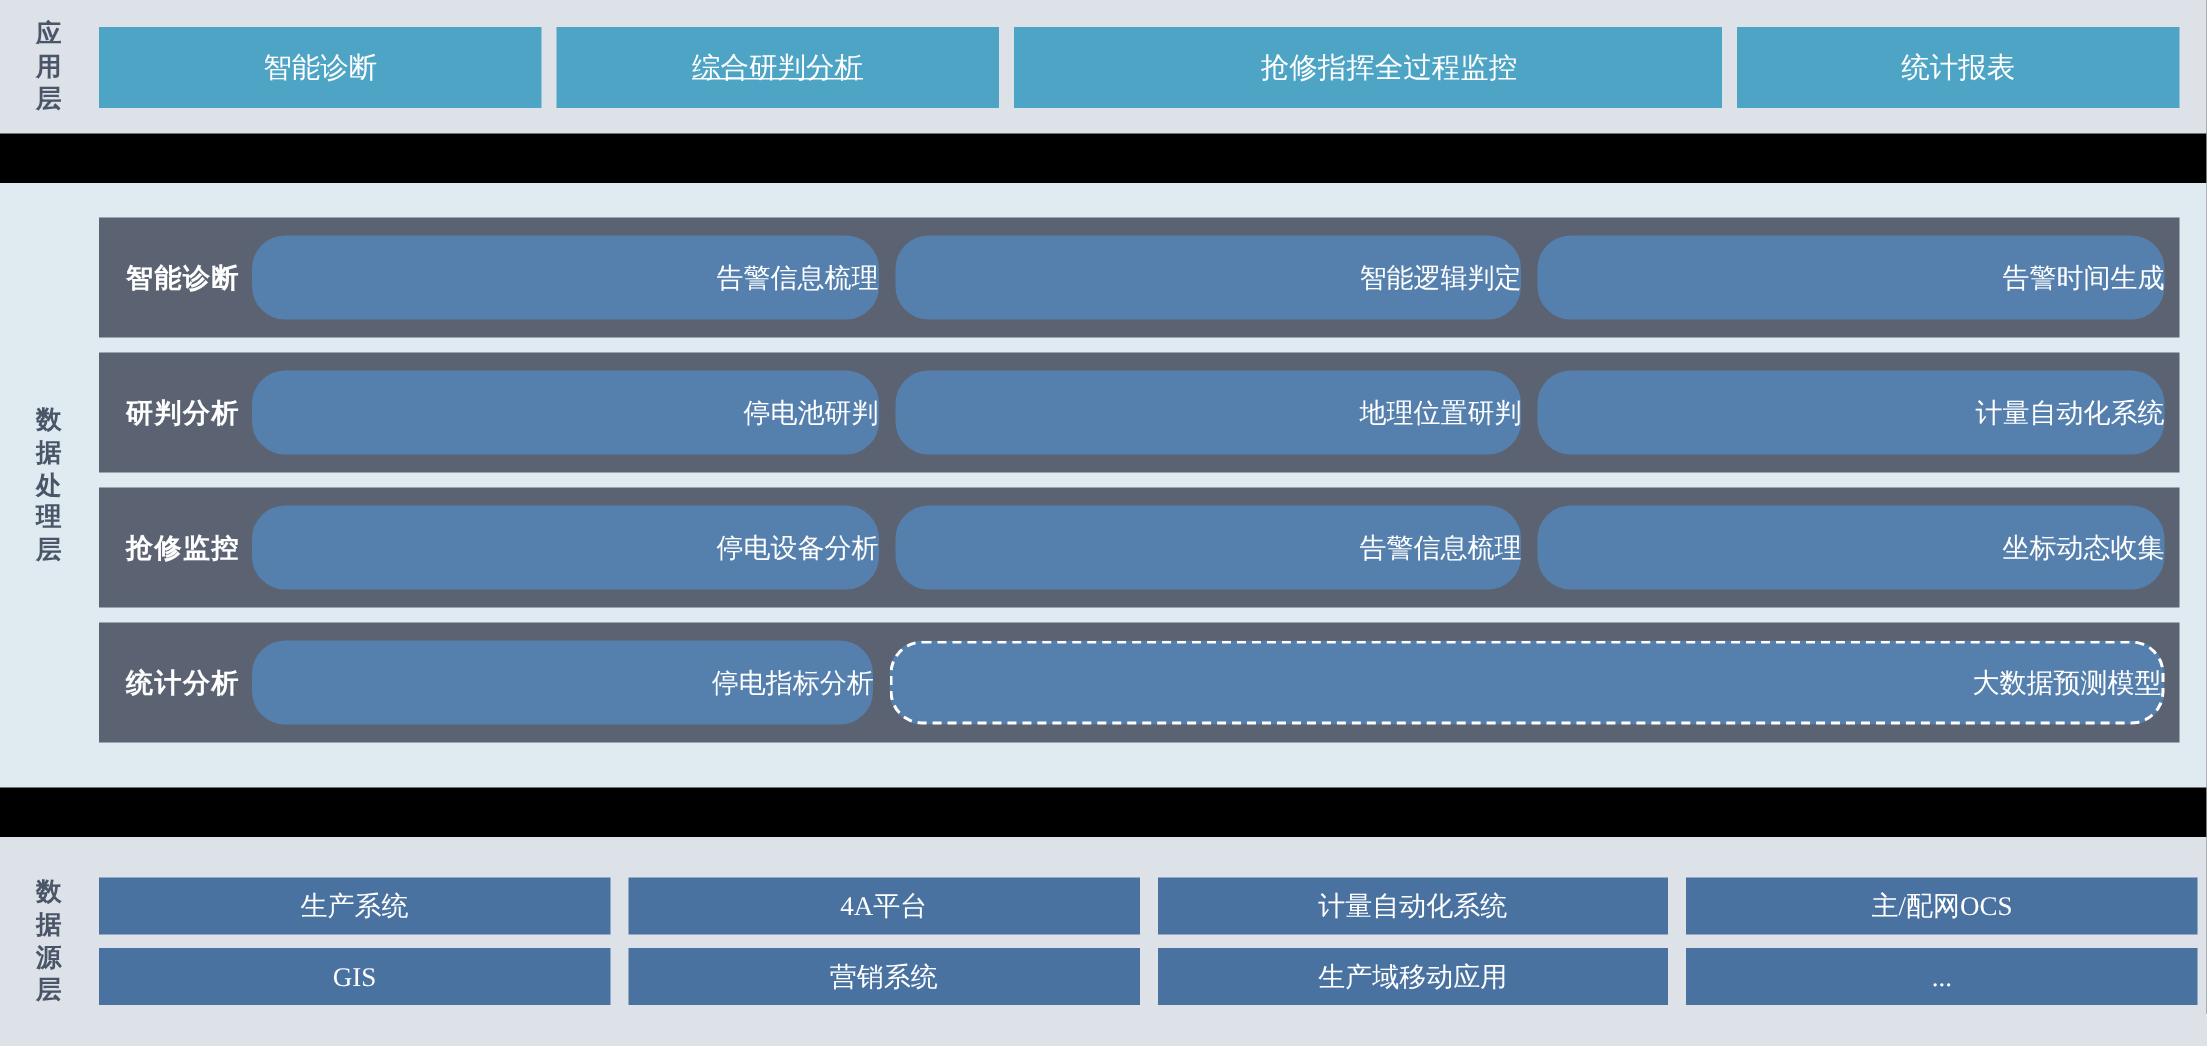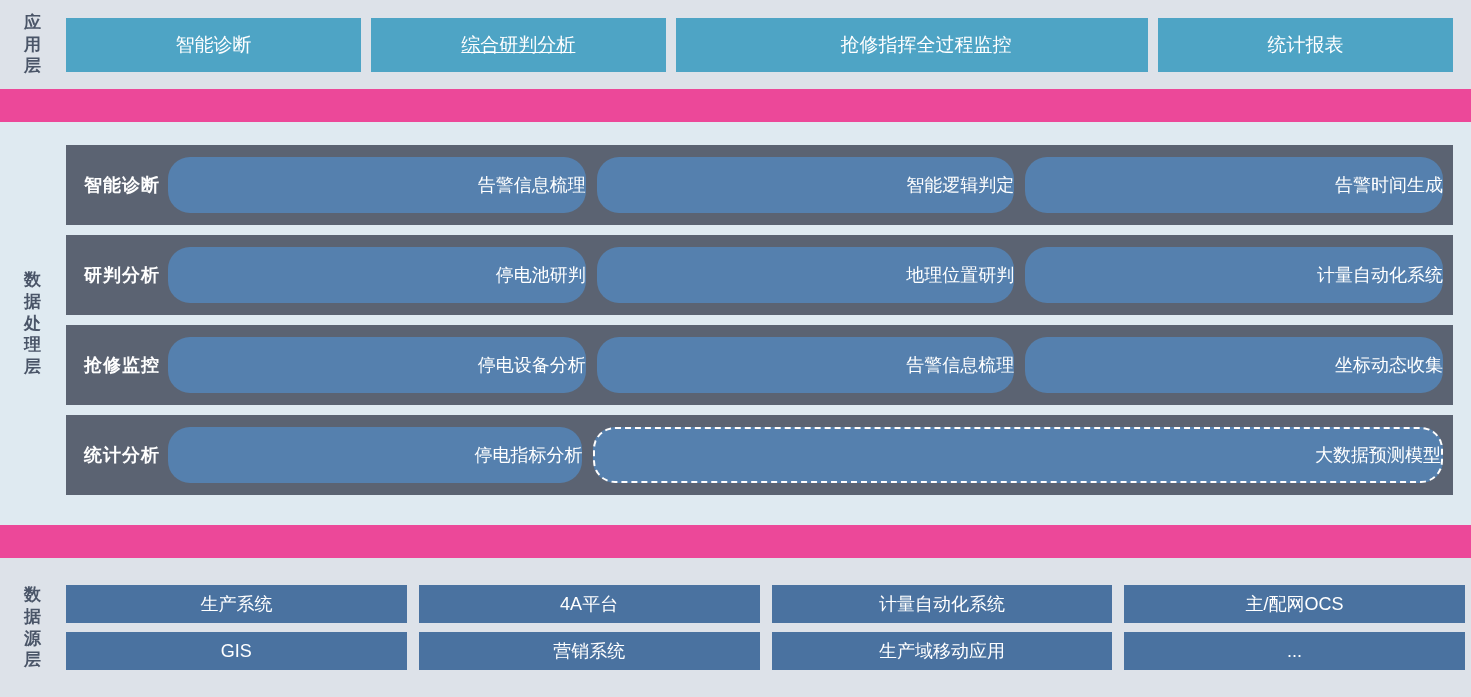--- a/index.html
+++ b/index.html
@@ -12,21 +12,21 @@
     width: 1471px;
     height: 697px;
     font-family: "Liberation Sans", "DejaVu Sans", sans-serif;
     overflow: hidden;
   }
 
   #diagram {
     position: relative;
     width: 1471px;
     height: 676px;
-    background: #ec4899;
+    background: #000000;
   }
 
   
   .layer {
     position: absolute;
     left: 0;
     width: 1471px;
     box-sizing: border-box;
     display: flex;
     align-items: stretch;
@@ -137,20 +137,21 @@
   .proc-box.dashed {
     border: 2px dashed #ffffff;
   }
   .proc-box.span2 { flex: 2.04 1 0; }
 
   
   #source-layer {
     top: 558px;
     height: 139px;
     background: #dde2e9;
+    font-family: Liberation Serif, serif;
   }
   #source-layer .layer-body {
     flex-direction: column;
     justify-content: center;
     gap: 9px;
     padding: 0 6px 0 0;
   }
   .source-row {
     display: flex;
     gap: 12px;

